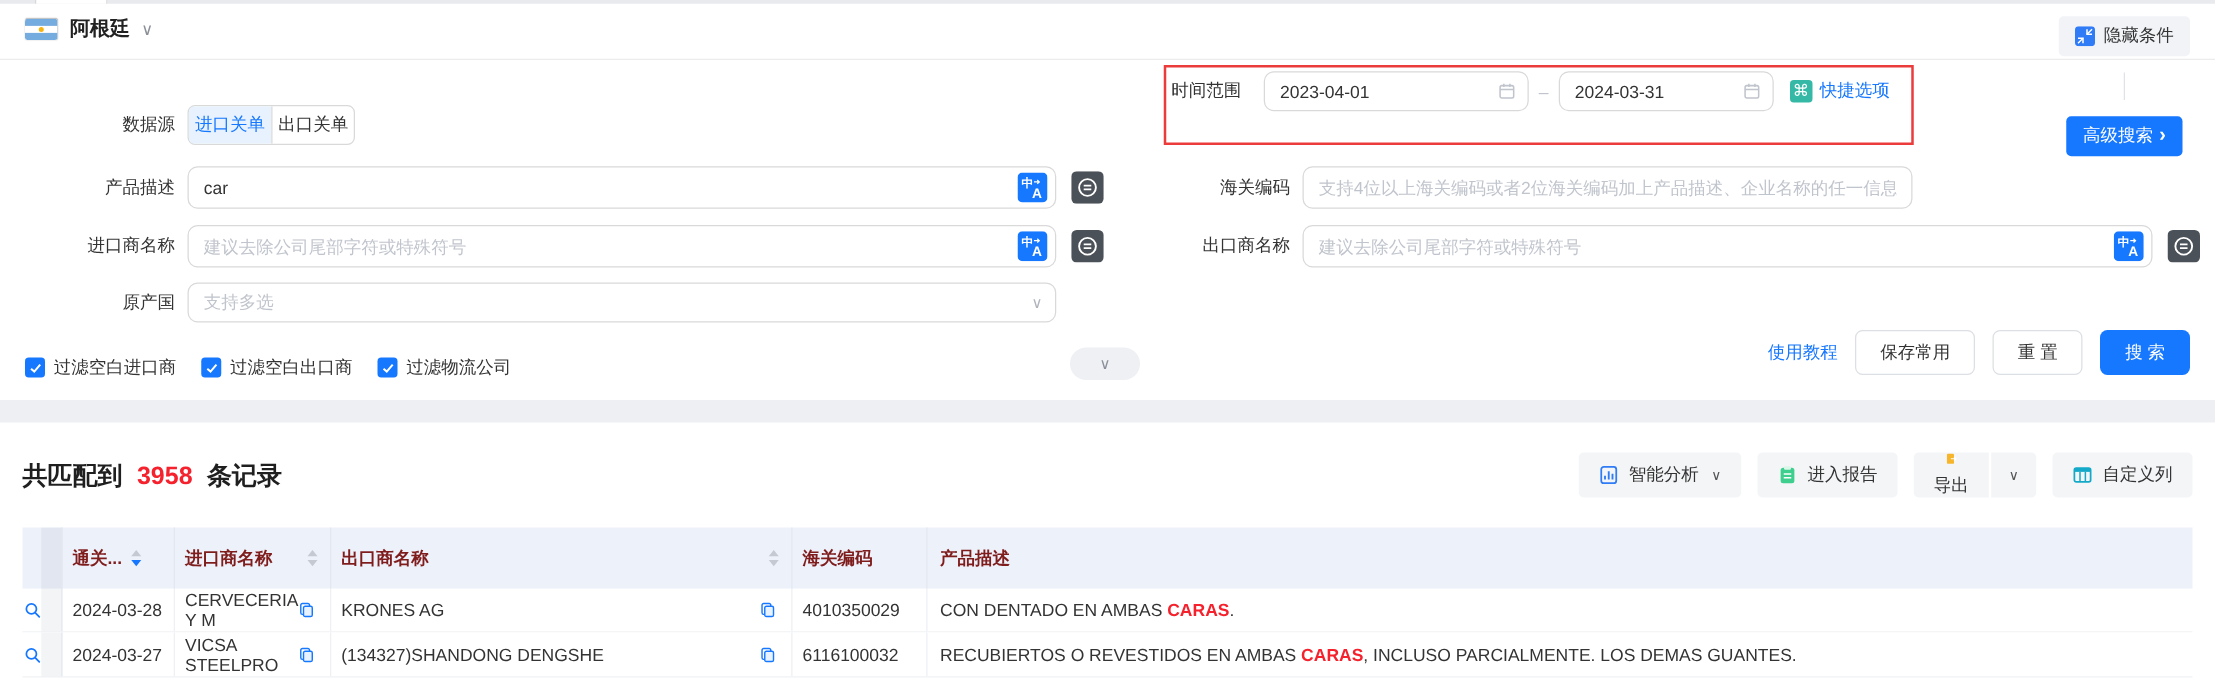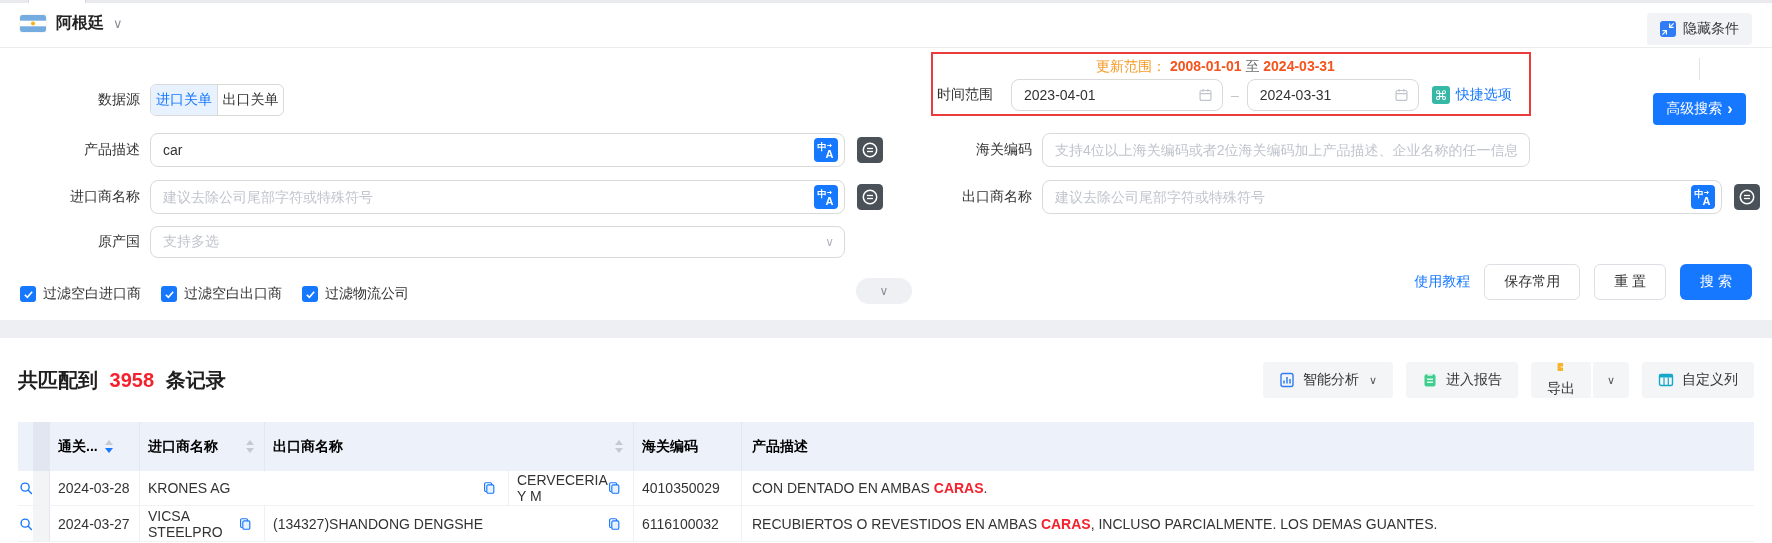--- a/index.html
+++ b/index.html
@@ -93,21 +93,21 @@
   .tbtn { height:36px; background:#f4f5f7; border-radius:4px; padding:0 16px;
     display:flex; align-items:center; gap:8px; cursor:pointer; }
   .tbtn .mini-chev { font-size:11px; color:#555; margin-left:2px; }
   .split { display:flex; }
   .split .main { border-radius:4px 0 0 4px;flex-direction:column; }
   .split .chev-seg { width:36px; height:36px; background:#f4f5f7; border-radius:0 4px 4px 0;
     margin-left:2px; display:flex; align-items:center; justify-content:center;
     color:#555; font-size:11px; cursor:pointer; }
 
   .table { margin-top:20px; }
-  .thead { display:flex; align-items:center; height:49px; background:#edf1f9; font-weight:bold; color:#000000; }
+  .thead { display:flex; align-items:center; height:49px; background:#edf1f9; font-weight:bold; color:#7f1d1d; }
   .trow { display:flex; align-items:center; height:35px; border-bottom:1px solid #f0f2f5; background:#fff; }
   .trow:last-child { height:36px; }
   .tc { height:100%; display:flex; align-items:center; }
   .c-search { width:15px; justify-content:center; }
   .c-strip { width:17px; background:rgba(22,36,70,0.05); border-right:1px solid #e3e7ef; }
   .c-date { width:90px; padding-left:8px; border-right:1px solid #e3e7ef; }
   .c-imp { width:125px; padding-left:8px; border-right:1px solid #e3e7ef; }
   .c-exp { width:369px; padding-left:8px; border-right:1px solid #e3e7ef; }
   .c-hs { width:108px; padding-left:8px; border-right:1px solid #e3e7ef; }
   .c-desc { flex:1; padding-left:10px; overflow:hidden; white-space:nowrap; }
@@ -234,26 +234,20 @@
     <span class="flabel">原产国</span>
     <div class="selectwrap ctrl" style="width:695px;">
       <div class="tselect">
         <span>支持多选</span>
       </div>
       <span class="sel-chev">∨</span>
     </div>
   </div>
 
   <div class="redbox">
-    <div class="update-line">
-      <span class="upd-label">更新范围：</span>
-      <span class="upd-date">2008-01-01</span>
-      <span class="upd-to">至</span>
-      <span class="upd-date">2024-03-31</span>
-    </div>
     <div class="time-row">
       <span class="time-label">时间范围</span>
       <div class="dateinput" style="width:212px; margin-left:8px;">
         <span>2023-04-01</span>
         <span class="cal">
           <svg width="15" height="15" viewBox="0 0 16 16">
             <rect x="2.2" y="3.2" width="11.6" height="10.6" rx="1.5" fill="none" stroke="#c0c4cc" stroke-width="1.3"></rect>
             <line x1="2.2" y1="6.6" x2="13.8" y2="6.6" stroke="#c0c4cc" stroke-width="1.3"></line>
             <line x1="5.4" y1="1.6" x2="5.4" y2="4.4" stroke="#c0c4cc" stroke-width="1.3"></line>
             <line x1="10.6" y1="1.6" x2="10.6" y2="4.4" stroke="#c0c4cc" stroke-width="1.3"></line>
@@ -439,31 +433,31 @@
       <div class="tc c-search">
         <span class="mag">
           <svg width="14" height="14" viewBox="0 0 16 16">
             <circle cx="7" cy="7" r="4.6" fill="none" stroke="#1677ff" stroke-width="1.6"></circle>
             <line x1="10.6" y1="10.6" x2="14.2" y2="14.2" stroke="#1677ff" stroke-width="1.6" stroke-linecap="round"></line>
           </svg>
         </span>
       </div>
       <div class="tc c-strip"></div>
       <div class="tc c-date">2024-03-28</div>
-      <div class="tc c-exp">
-        <span>KRONES AG</span>
+      <div class="tc c-imp">
+        <span>CERVECERIA Y M</span>
         <span class="copy-ic">
           <svg width="14" height="14" viewBox="0 0 16 16">
             <path d="M11 5V3.5A1.5 1.5 0 0 0 9.5 2h-5A1.5 1.5 0 0 0 3 3.5v7A1.5 1.5 0 0 0 4.5 12H5" fill="none" stroke="#1677ff" stroke-width="1.3"></path>
             <rect x="5.5" y="4.5" width="8" height="9.5" rx="1.5" fill="#e9f3ff" stroke="#1677ff" stroke-width="1.3"></rect>
           </svg>
         </span>
       </div>
-      <div class="tc c-imp">
-        <span>CERVECERIA Y M</span>
+      <div class="tc c-exp">
+        <span>KRONES AG</span>
         <span class="copy-ic">
           <svg width="14" height="14" viewBox="0 0 16 16">
             <path d="M11 5V3.5A1.5 1.5 0 0 0 9.5 2h-5A1.5 1.5 0 0 0 3 3.5v7A1.5 1.5 0 0 0 4.5 12H5" fill="none" stroke="#1677ff" stroke-width="1.3"></path>
             <rect x="5.5" y="4.5" width="8" height="9.5" rx="1.5" fill="#e9f3ff" stroke="#1677ff" stroke-width="1.3"></rect>
           </svg>
         </span>
       </div>
       <div class="tc c-hs">4010350029</div>
       <div class="tc c-desc">
         <span><span>CON DENTADO EN AMBAS </span><span class="hl">CARAS</span><span>.</span></span>

